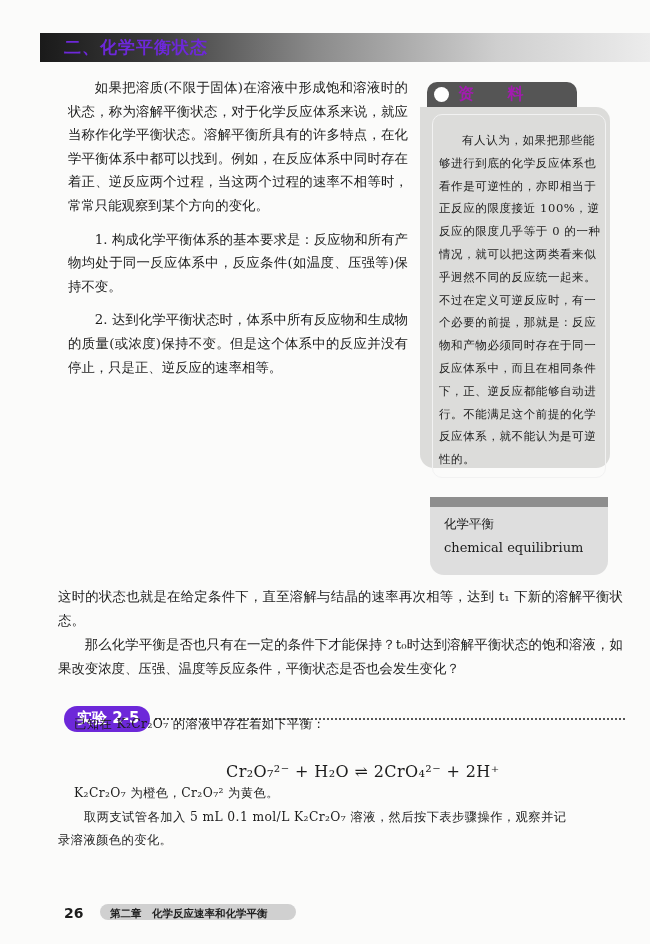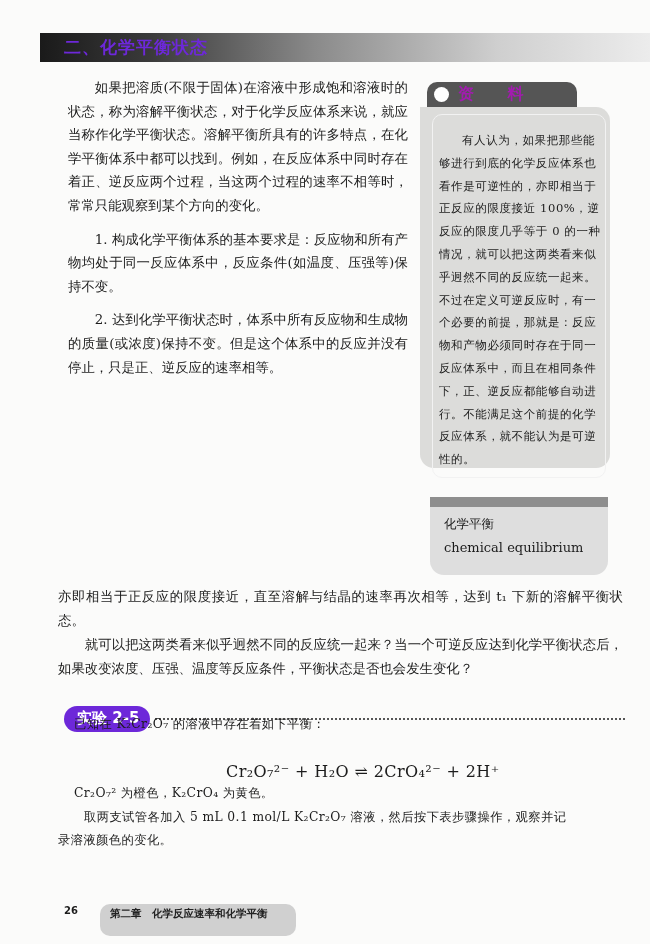--- a/index.html
+++ b/index.html
@@ -29,54 +29,54 @@
     border-radius:0 0 14px 14px; }
   .term-strip { position:absolute; left:430px; top:497px; width:178px; height:10px; background:#8e8e8e; }
   .term-cn { position:absolute; left:444px; top:516px; font-size:12.5px; }
   .term-en { position:absolute; left:444px; top:540px; font-size:13px; }
 
   .exp-badge { position:absolute; left:64px; top:706px; width:86px; height:26px; background:#6d28d9; border-radius:13px;
     color:#fff; font-family:"DejaVu Sans",sans-serif; font-weight:bold; font-size:15px; padding:3px 0 0 13px; }
   .exp-dots { position:absolute; left:155px; top:718px; width:470px; border-top:2px dotted #555; }
   .exp { position:absolute; left:74px; font-size:12.3px; letter-spacing:0.4px; }
 
-  .page-num { position:absolute; left:64px; top:905px; font-family:"DejaVu Sans",sans-serif; font-weight:bold; font-size:10px; }
-  .chapter-pill { position:absolute; left:100px; top:904px; width:196px; height:32px; background:#d0d0d0; border-radius:10px;
+  .page-num { position:absolute; left:64px; top:905px; font-family:"DejaVu Sans",sans-serif; font-weight:bold; font-size:14px; }
+  .chapter-pill { position:absolute; left:100px; top:904px; width:196px; height:16px; background:#d0d0d0; border-radius:10px;
     font-family:"DejaVu Sans",sans-serif; font-weight:bold; font-size:10.5px; padding:3px 0 0 10px; color:#222; }
 </style>
 </head>
 <body>
 
 <div class="section-bar"></div>
 <div class="section-title">二、化学平衡状态</div>
 
 <div class="main">
   <p class="indent">如果把溶质(不限于固体)在溶液中形成饱和溶液时的状态，称为溶解平衡状态，对于化学反应体系来说，就应当称作化学平衡状态。溶解平衡所具有的许多特点，在化学平衡体系中都可以找到。例如，在反应体系中同时存在着正、逆反应两个过程，当这两个过程的速率不相等时，常常只能观察到某个方向的变化。</p>
   <p class="indent">1. 构成化学平衡体系的基本要求是：反应物和所有产物均处于同一反应体系中，反应条件(如温度、压强等)保持不变。</p>
   <p class="indent">2. 达到化学平衡状态时，体系中所有反应物和生成物的质量(或浓度)保持不变。但是这个体系中的反应并没有停止，只是正、逆反应的速率相等。</p>
 </div>
 
-<div class="wide" style="top:585px;">亦即相当于正反应的限度接近，直至溶解与结晶的速率再次相等，达到 t₁ 下新的溶解平衡状态。</div>
-<div class="wide indent" style="top:633px;">就可以把这两类看来似乎迥然不同的反应统一起来？当一个可逆反应达到化学平衡状态后，如果改变浓度、压强、温度等反应条件，平衡状态是否也会发生变化？</div>
+<div class="wide" style="top:585px;">这时的状态也就是在给定条件下，直至溶解与结晶的速率再次相等，达到 t₁ 下新的溶解平衡状态。</div>
+<div class="wide indent" style="top:633px;">那么化学平衡是否也只有在一定的条件下才能保持？t₀时达到溶解平衡状态的饱和溶液，如果改变浓度、压强、温度等反应条件，平衡状态是否也会发生变化？</div>
 
 <div class="ref-body"></div>
 <div class="ref-box"></div>
 <div class="ref-circle"></div>
 <div class="ref-title">资 料</div>
 <div class="ref-inner">
   <p>有人认为，如果把那些能够进行到底的化学反应体系也看作是可逆性的，亦即相当于正反应的限度接近 100%，逆反应的限度几乎等于 0 的一种情况，就可以把这两类看来似乎迥然不同的反应统一起来。不过在定义可逆反应时，有一个必要的前提，那就是：反应物和产物必须同时存在于同一反应体系中，而且在相同条件下，正、逆反应都能够自动进行。不能满足这个前提的化学反应体系，就不能认为是可逆性的。</p>
 </div>
 
 <div class="term-box"></div>
 <div class="term-strip"></div>
 <div class="term-cn">化学平衡</div>
 <div class="term-en">chemical equilibrium</div>
 
 <div class="exp-badge">实验 2-5</div>
 <div class="exp-dots"></div>
 <div class="exp" style="top:716px;text-align:center;">已知在 K₂Cr₂O₇ 的溶液中存在着如下平衡：</div>
 <div class="exp" style="top:762px; left:226px; font-size:16px;">Cr₂O₇²⁻ + H₂O ⇌ 2CrO₄²⁻ + 2H⁺</div>
-<div class="exp" style="top:785px;">Cr₂O₇² 为橙色，K₂CrO₄ 为黄色。</div>
+<div class="exp" style="top:785px;">K₂Cr₂O₇ 为橙色，Cr₂O₇² 为黄色。</div>
 <div class="exp" style="top:809px; left:84px;">取两支试管各加入 5 mL 0.1 mol/L K₂Cr₂O₇ 溶液，然后按下表步骤操作，观察并记</div>
 <div class="exp" style="top:832px; left:58px;">录溶液颜色的变化。</div>
 
 <div class="page-num">26</div>
 <div class="chapter-pill">第二章　化学反应速率和化学平衡</div>
 
 </body></html>

